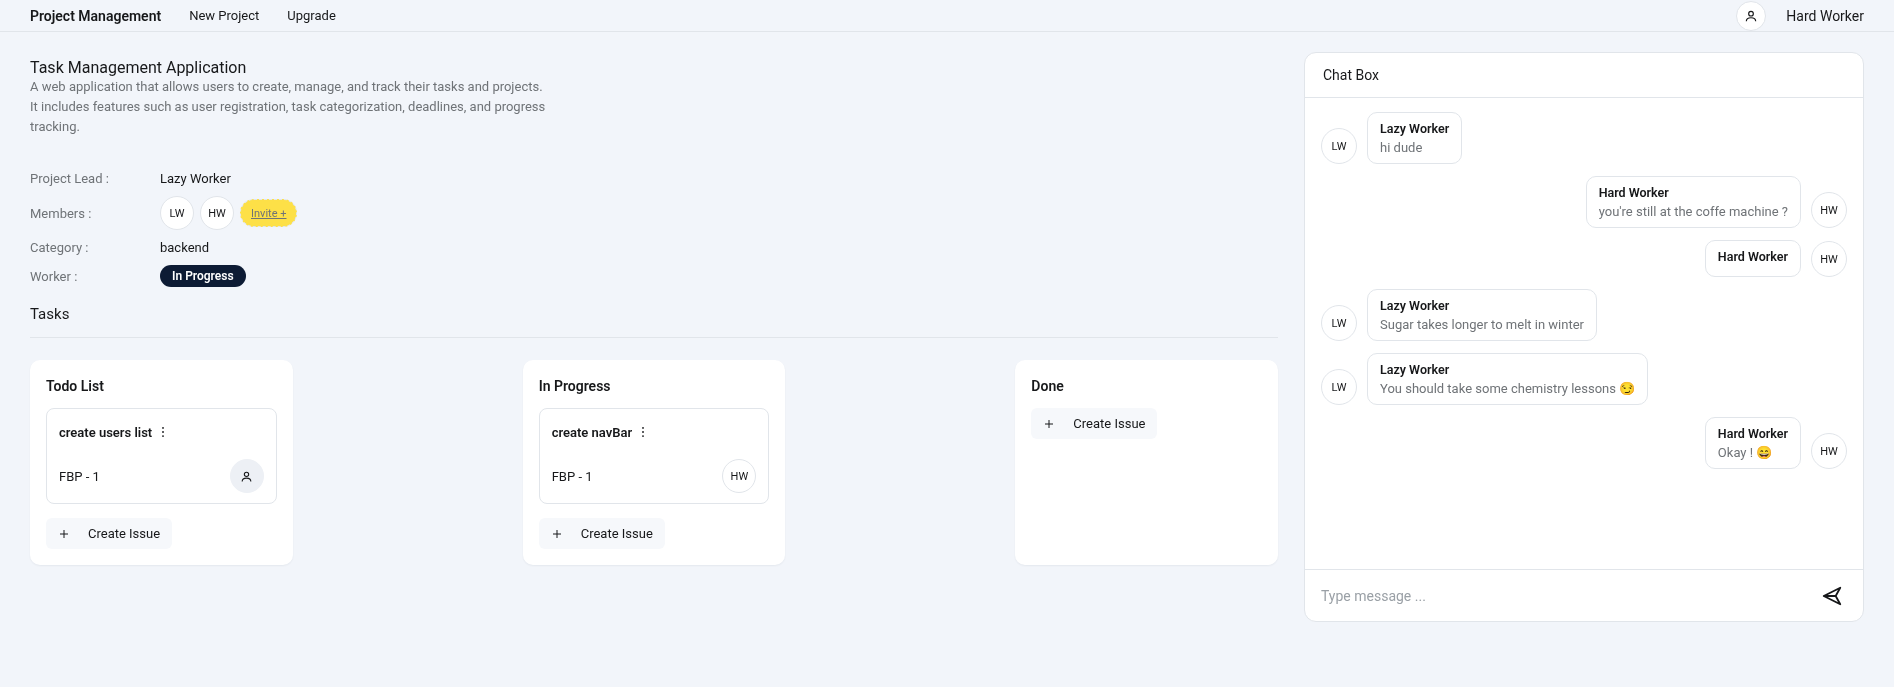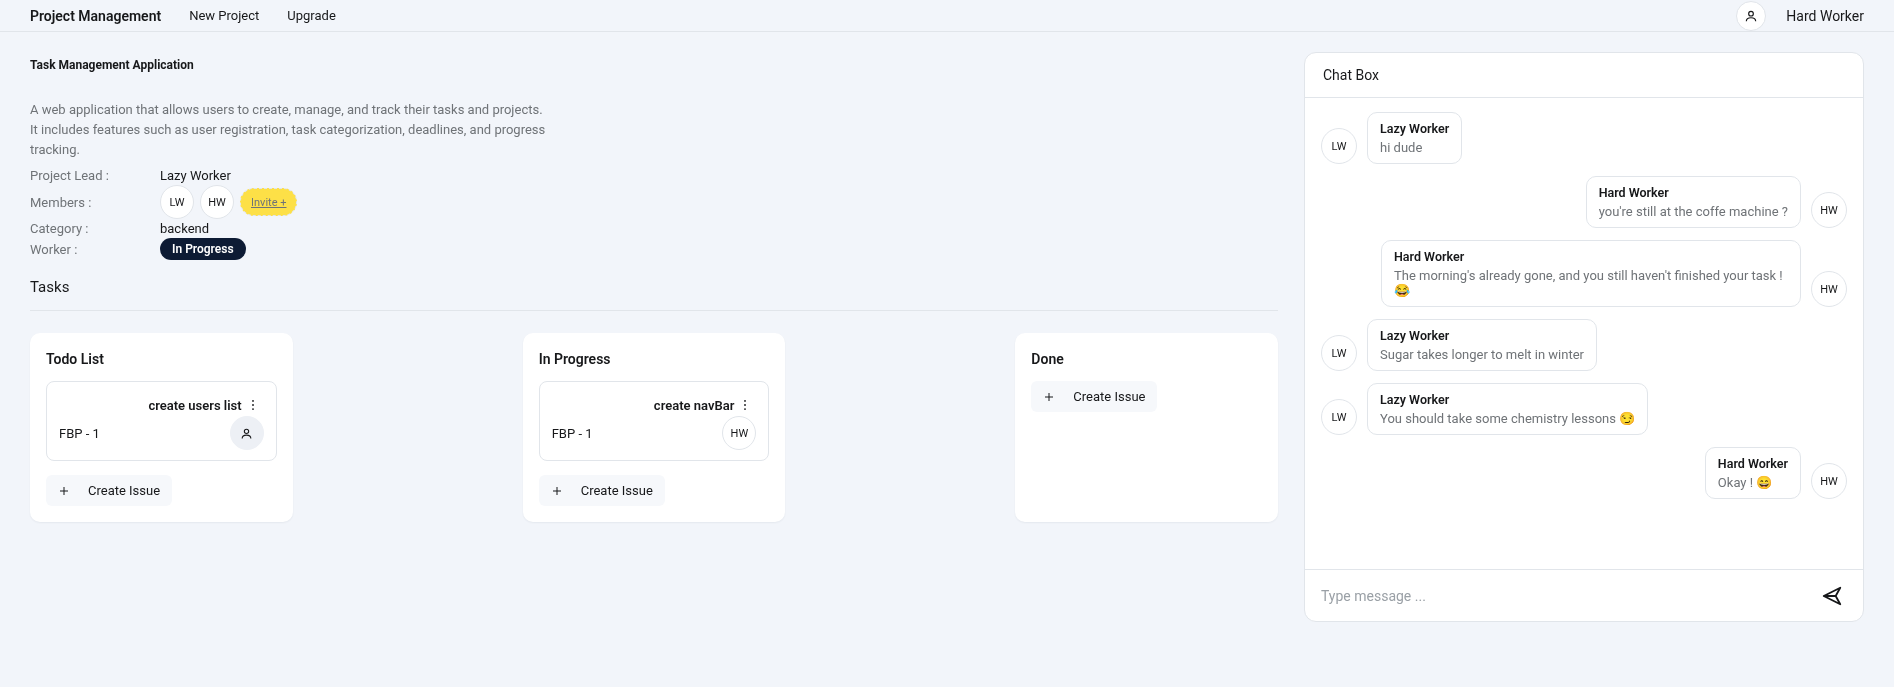--- a/index.html
+++ b/index.html
@@ -34,23 +34,23 @@
   }
   .avatar-chip.lg{width:36px;height:36px}
   .avatar-chip.grey{background:#edf0f5;border-color:#edf0f5}
 
   
   .page{display:flex;align-items:flex-start;padding:20px 30px 30px 30px;gap:26px}
   .main{flex:1;min-width:0}
   .side{width:560px;flex:none}
 
   
-  h1.project-title{font-size:12px;font-weight:700;margin:6px 0 28px}
-  .description{color:var(--muted);max-width:520px;line-height:1.55;font-size:13px;margin-bottom:8px}
-  .meta{display:grid;grid-template-columns:130px 1fr;row-gap:2px;align-items:center;font-size:13px}
+  h1.project-title{font-size:16px;font-weight:400;margin:6px 0 0}
+  .description{color:var(--muted);max-width:520px;line-height:1.55;font-size:13px;margin-bottom:34px}
+  .meta{display:grid;grid-template-columns:130px 1fr;row-gap:10px;align-items:center;font-size:13px}
   .meta .label{color:var(--muted)}
   .members-row{display:flex;align-items:center;gap:6px}
   .invite-chip{
     border:1px dashed var(--border);border-radius:16px;height:28px;padding:0 10px;
     display:flex;align-items:center;font-size:11px;color:var(--muted);cursor:pointer;background:#fde047;text-decoration:underline;
   }
   .status-pill{
     display:inline-flex;align-items:center;background:var(--pill-dark);color:#fff;
     font-size:12px;font-weight:600;border-radius:14px;padding:4px 12px;
   }
@@ -60,21 +60,21 @@
   .divider{height:0;border-top:1px solid var(--border);margin-bottom:22px}
   .board{display:flex;gap:230px}
   .column{
     width:280px;background:var(--panel);border-radius:var(--radius);
     padding:18px 16px 16px;box-shadow:0 1px 2px rgba(20,30,50,.06);
   }
   .column h3{margin:0 0 14px;font-size:14px;font-weight:600}
   .card{
     border:1px solid var(--border);border-radius:8px;padding:12px 12px 10px;margin-bottom:14px;background:#fff;
   }
-  .card-top{display:flex;align-items:center;justify-content:flex-end;}
+  .card-top{display:flex;align-items:center;justify-content:flex-start;margin-bottom:16px}
   .card-title{font-weight:600;font-size:13px}
   .card-bottom{display:flex;align-items:center;justify-content:space-between}
   .card-code{font-size:13px;color:var(--text)}
   .create-btn{
     display:inline-flex;align-items:center;gap:18px;background:var(--chip);border:none;
     padding:8px 12px;border-radius:6px;font-size:13px;cursor:pointer;color:var(--text);
   }
   .dots-btn,.icon-btn{background:none;border:none;cursor:pointer;padding:4px;display:flex;align-items:center;justify-content:center}
 
   
@@ -237,21 +237,20 @@
           <div class="msg-row right">
             <div class="bubble">
               <div class="sender">Hard Worker</div>
               <div class="text">you're still at the coffe machine ?</div>
             </div>
             <span class="avatar-chip lg">HW</span>
           </div>
           <div class="msg-row right">
             <div class="bubble">
               <div class="sender">Hard Worker</div>
-              <div class="text">The morning's already gone, and you still haven't finished your task ! 😂</div>
             </div>
             <span class="avatar-chip lg">HW</span>
           </div>
           <div class="msg-row left">
             <span class="avatar-chip lg">LW</span>
             <div class="bubble">
               <div class="sender">Lazy Worker</div>
               <div class="text">Sugar takes longer to melt in winter</div>
             </div>
           </div>

